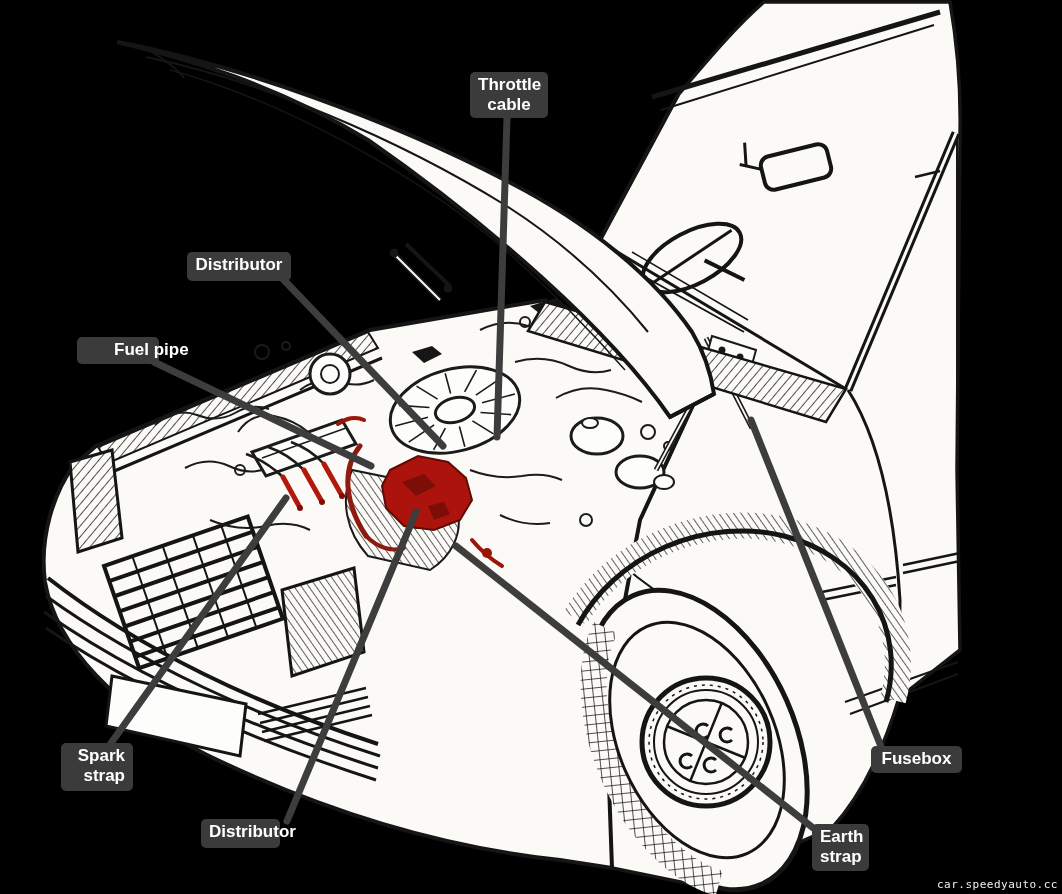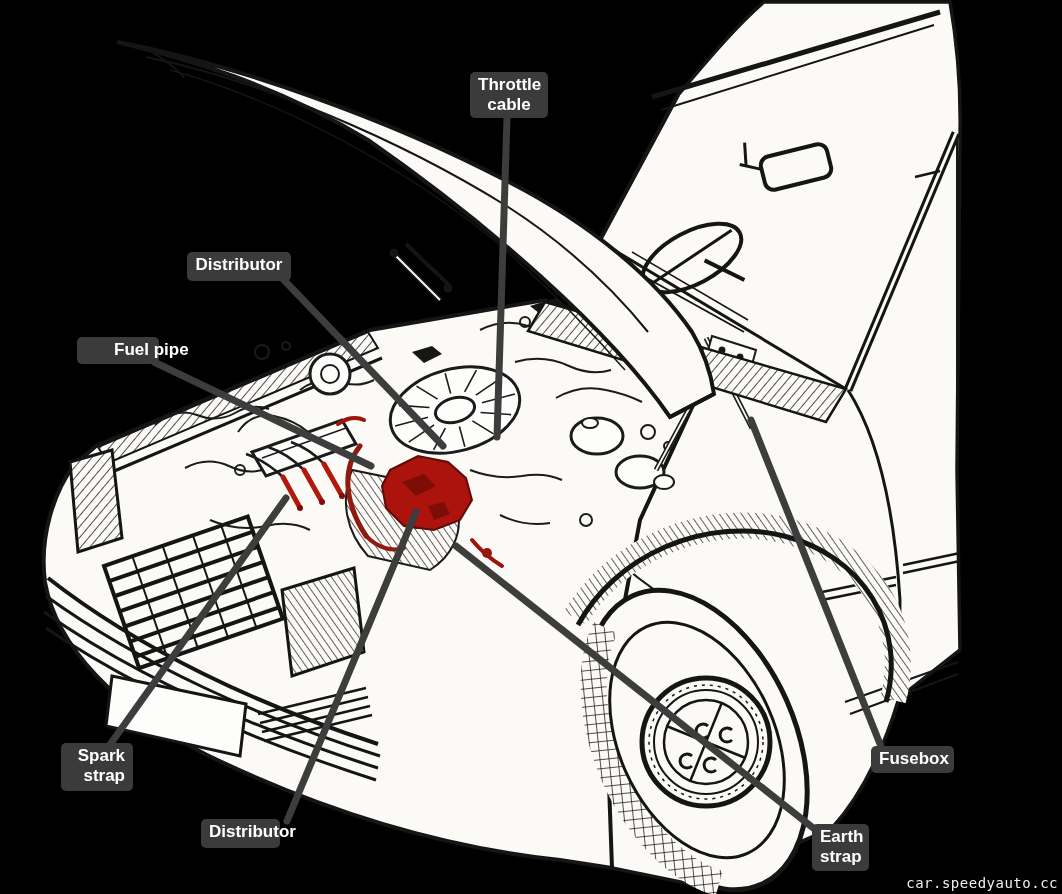--- a/index.html
+++ b/index.html
@@ -6,21 +6,21 @@
   .stage{position:relative;width:1062px;height:894px;background:#000;overflow:hidden;
          font-family:"Liberation Sans",sans-serif;}
   .stage svg{position:absolute;left:0;top:0;}
   .part-label{position:absolute;box-sizing:border-box;background:#3b3b3b;color:#fff;
 
          font-family:"Liberation Sans",sans-serif;font-weight:700;font-size:17px;line-height:20px;
          padding:3px 8px;border-radius:5px;white-space:nowrap;}
   .part-label span{display:block;}
   .ta-c{text-align:center}.ta-r{text-align:right}.ta-l{text-align:center}
   .watermark{position:absolute;right:4px;bottom:3px;color:#f0f0f0;font-family:"DejaVu Sans Mono",monospace;
-         font-size:14px;letter-spacing:.5px;}
+         font-size:11px;letter-spacing:.5px;}
 </style>
 </head>
 <body>
 
 <div class="stage">
 
   <svg width="1062" height="894" viewBox="0 0 1062 894">
     <defs>
       <pattern id="hatch" width="7" height="7" patternUnits="userSpaceOnUse" patternTransform="rotate(40)">
         <rect width="7" height="7" fill="#fbfaf6"></rect>
@@ -243,18 +243,18 @@
 
   <div class="part-label ta-c" style="left:201px;top:819px;width:79px;height:29px;">
     <span>Distributor</span>
   </div>
 
   <div class="part-label ta-l" style="left:812px;top:824px;width:57px;height:47px;">
     <span>Earth</span>
     <span>strap</span>
   </div>
 
-  <div class="part-label ta-c" style="left:871px;top:746px;width:83px;height:27px;">
+  <div class="part-label ta-c" style="left:871px;top:746px;width:91px;height:27px;">
     <span>Fusebox</span>
   </div>
 
   <div class="watermark">car.speedyauto.cc</div>
 </div>
 
 </body></html>

